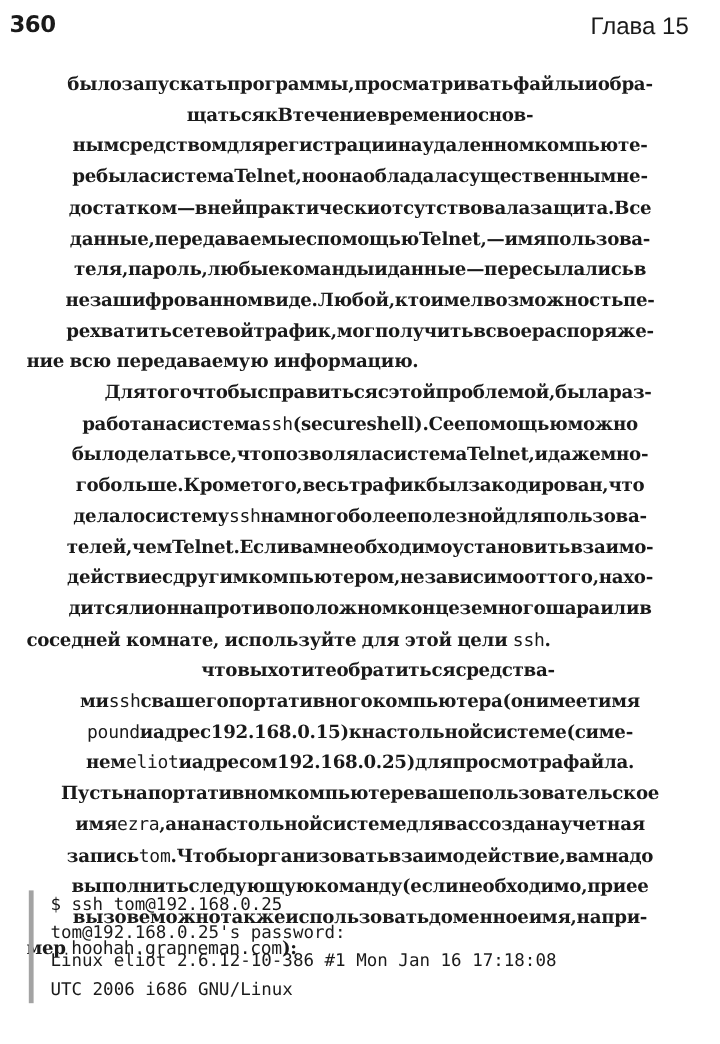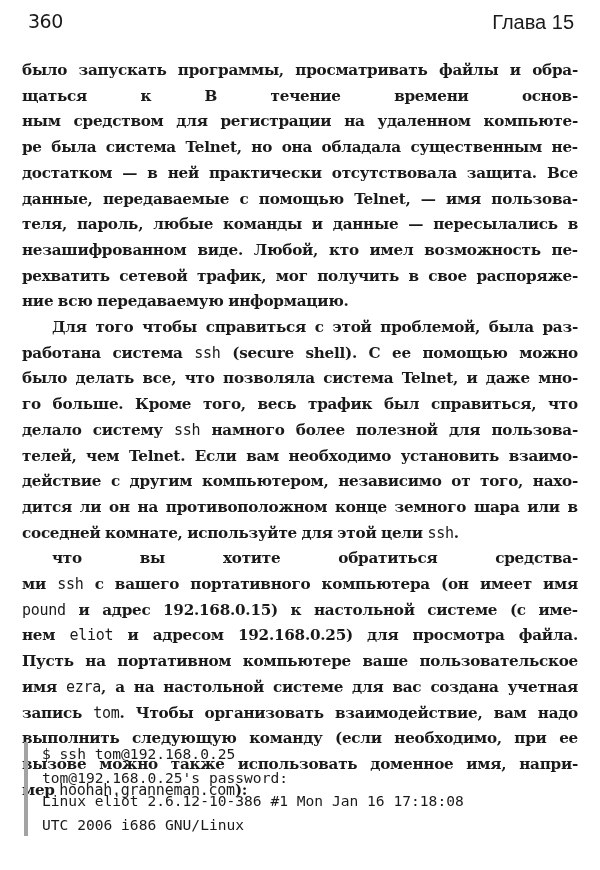--- a/index.html
+++ b/index.html
@@ -1,20 +1,20 @@
 <!DOCTYPE html>
 <html><head>
 <meta charset="utf-8">
 <style>
   html, body { margin:0; padding:0; background:#ffffff; }
   body { width:600px; height:870px; overflow:hidden; position:relative; color:#1a1a1a; }
-  .page-number { position:absolute; left:28px; top:10px; font-family:"DejaVu Sans", sans-serif; font-weight:normal; font-size:19px; letter-spacing:-0.5px;text-align:right; }
+  .page-number { position:absolute; left:8px; top:10px; font-family:"DejaVu Sans", sans-serif; font-weight:bold; font-size:19px; letter-spacing:-0.5px;text-align:right; }
   .chapter { position:absolute; right:26px; top:11px; font-family:"Liberation Sans", sans-serif; font-size:20px; }
   .text { position:absolute; left:22px; top:58px; width:556px; font-family:"DejaVu Serif", serif; font-weight:bold; font-size:15.2px; line-height:25.7px; letter-spacing:-0.25px; }
-  .line { white-space:nowrap; display:flex; justify-content:space-between; }
+  .line { white-space:nowrap; display:flex; justify-content:center; }
   .line.last { justify-content:flex-start; }
   .line.indent { padding-left:30px; }
   .mono { font-family:"DejaVu Sans Mono", monospace; font-weight:normal; font-size:15px; }
   .code-block { position:absolute; left:24px; top:742px; border-left:4px solid #a3a3a3; padding-left:14px; font-family:"DejaVu Sans Mono", monospace; font-size:14.6px; line-height:23.5px; letter-spacing:0px; }
   .code-line { white-space:pre; }
 </style>
 </head>
 <body>
 
 <div class="page-number">360</div>
@@ -149,21 +149,21 @@
       <span>мно-</span>
     </div>
     <div class="line">
       <span>го</span>
       <span>больше.</span>
       <span>Кроме</span>
       <span>того,</span>
       <span>весь</span>
       <span>трафик</span>
       <span>был</span>
-      <span>справиться,</span>
+      <span>закодирован,</span>
       <span>что</span>
     </div>
     <div class="line">
       <span>делало</span>
       <span>систему</span>
       <span><span class="mono">ssh</span></span>
       <span>намного</span>
       <span>более</span>
       <span>полезной</span>
       <span>для</span>

